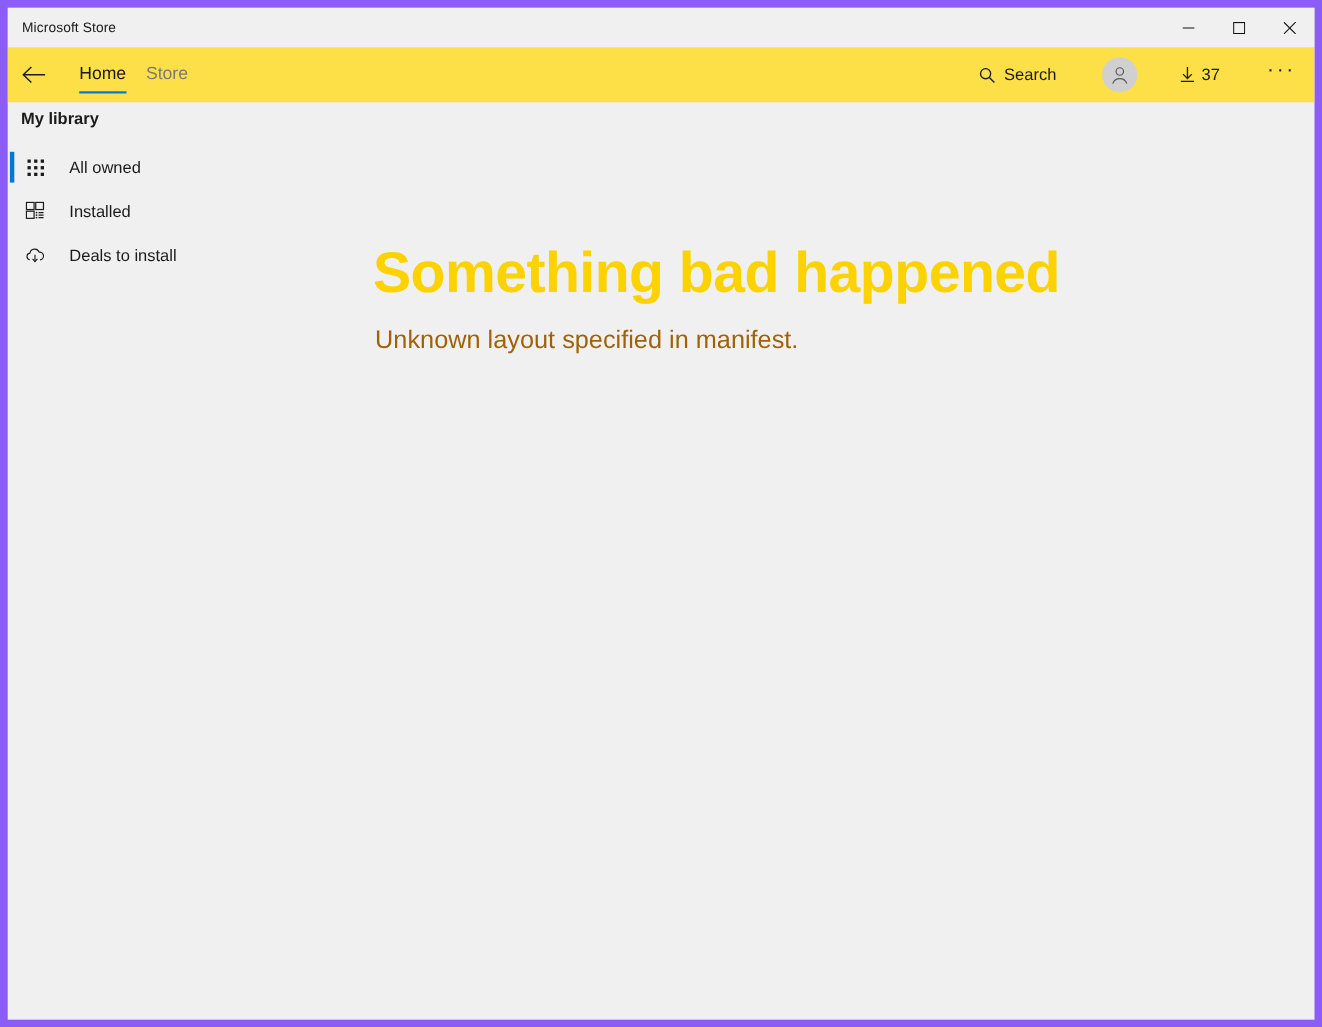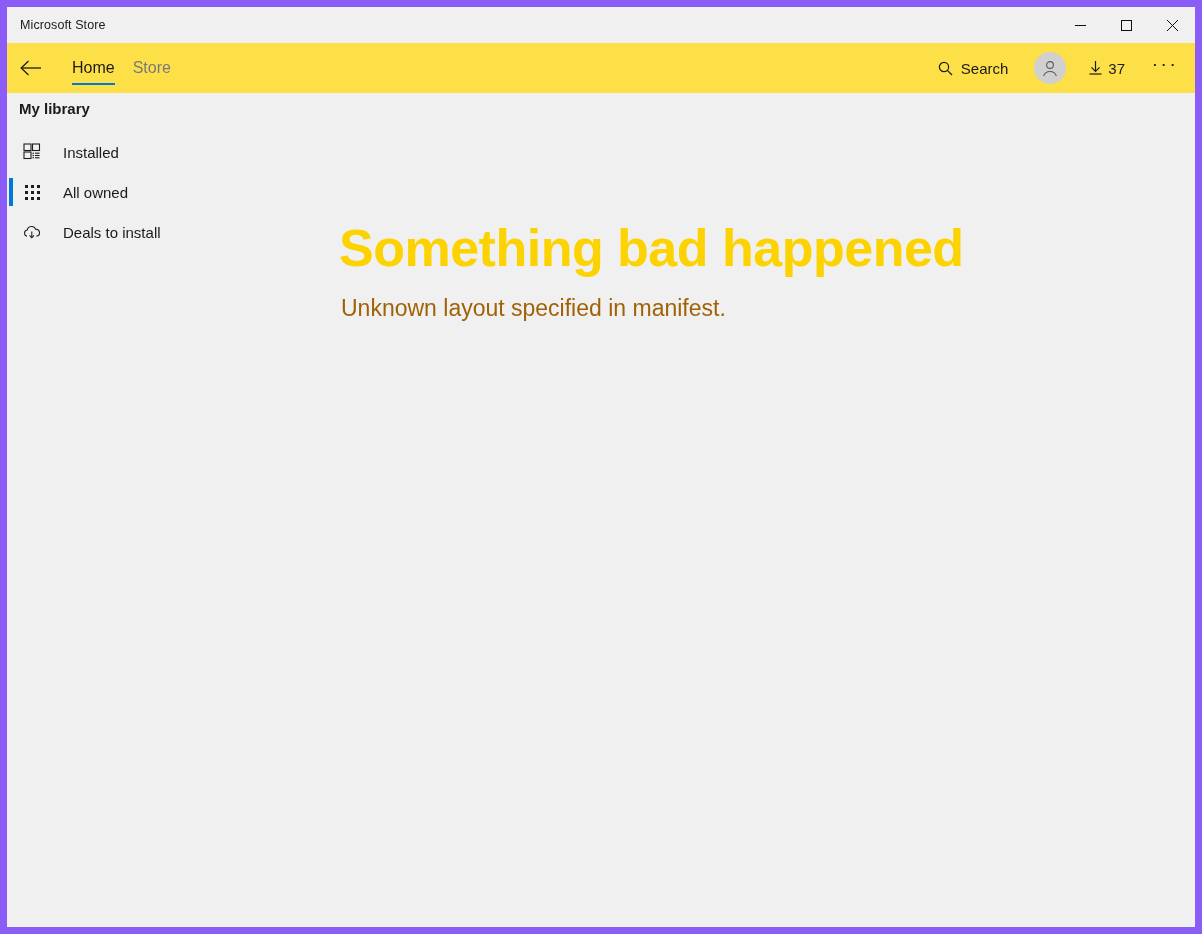--- a/index.html
+++ b/index.html
@@ -97,21 +97,21 @@
     background: #0078d7;
   }
 
   .nav-right {
     position: absolute;
     right: 8px;
     top: 0;
     height: 50px;
     display: flex;
     align-items: center;
-    gap: 0px;
+    gap: 16px;
   }
   .search-btn {
     display: flex;
     align-items: center;
     gap: 8px;
     padding: 8px 10px;
     font-size: 15px;
     color: #1a1a1a;
   }
   .avatar {
@@ -317,57 +317,57 @@
       <div class="more-btn">
         <span>···</span>
       </div>
     </div>
   </div>
 
   <div class="body-area">
 
     <div class="sidebar">
       <div class="sidebar-title">My library</div>
+
+      <div class="side-item selected">
+        <span class="sel-bar"></span>
+        <span class="side-icon">
+          <span class="dots-grid">
+              <i></i>
+              <i></i>
+              <i></i>
+              <i></i>
+              <i></i>
+              <i></i>
+              <i></i>
+              <i></i>
+              <i></i>
+            </span>
+        </span>
+        <span class="side-label">All owned</span>
+      </div>
 
       <div class="side-item">
 
         <span class="side-icon">
           <svg width="18" height="18" viewBox="0 0 18 18">
             <rect x="1" y="1" width="7" height="6.5" fill="none" stroke="currentColor" stroke-width="1.1"></rect>
             <rect x="9.5" y="1" width="7" height="6.5" fill="none" stroke="currentColor" stroke-width="1.1"></rect>
             <rect x="1" y="9" width="7" height="6.5" fill="none" stroke="currentColor" stroke-width="1.1"></rect>
             <line x1="10.2" y1="10.2" x2="10.2" y2="10.2" stroke="currentColor" stroke-width="1.6" stroke-linecap="round"></line>
             <line x1="10.2" y1="12.5" x2="10.2" y2="12.5" stroke="currentColor" stroke-width="1.6" stroke-linecap="round"></line>
             <line x1="10.2" y1="14.8" x2="10.2" y2="14.8" stroke="currentColor" stroke-width="1.6" stroke-linecap="round"></line>
             <line x1="12" y1="10.2" x2="16.6" y2="10.2" stroke="currentColor" stroke-width="1.1"></line>
             <line x1="12" y1="12.5" x2="16.6" y2="12.5" stroke="currentColor" stroke-width="1.1"></line>
             <line x1="12" y1="14.8" x2="16.6" y2="14.8" stroke="currentColor" stroke-width="1.1"></line>
           </svg>
         </span>
         <span class="side-label">Installed</span>
       </div>
 
-      <div class="side-item selected">
-        <span class="sel-bar"></span>
-        <span class="side-icon">
-          <span class="dots-grid">
-              <i></i>
-              <i></i>
-              <i></i>
-              <i></i>
-              <i></i>
-              <i></i>
-              <i></i>
-              <i></i>
-              <i></i>
-            </span>
-        </span>
-        <span class="side-label">All owned</span>
-      </div>
-
       <div class="side-item">
 
         <span class="side-icon">
           <svg width="20" height="18" viewBox="0 0 20 18">
             <path d="M5 13.2 A3.1 3.1 0 0 1 5.2 7.1 A4.4 4.4 0 0 1 13.6 6.2 A3.5 3.5 0 0 1 14.4 13.2" fill="none" stroke="currentColor" stroke-width="1.05"></path>
             <line x1="9.8" y1="8.6" x2="9.8" y2="14.6" stroke="currentColor" stroke-width="1.05"></line>
             <polyline points="7.6,12.4 9.8,14.8 12,12.4" fill="none" stroke="currentColor" stroke-width="1.05"></polyline>
           </svg>
         </span>
         <span class="side-label">Deals to install</span>

